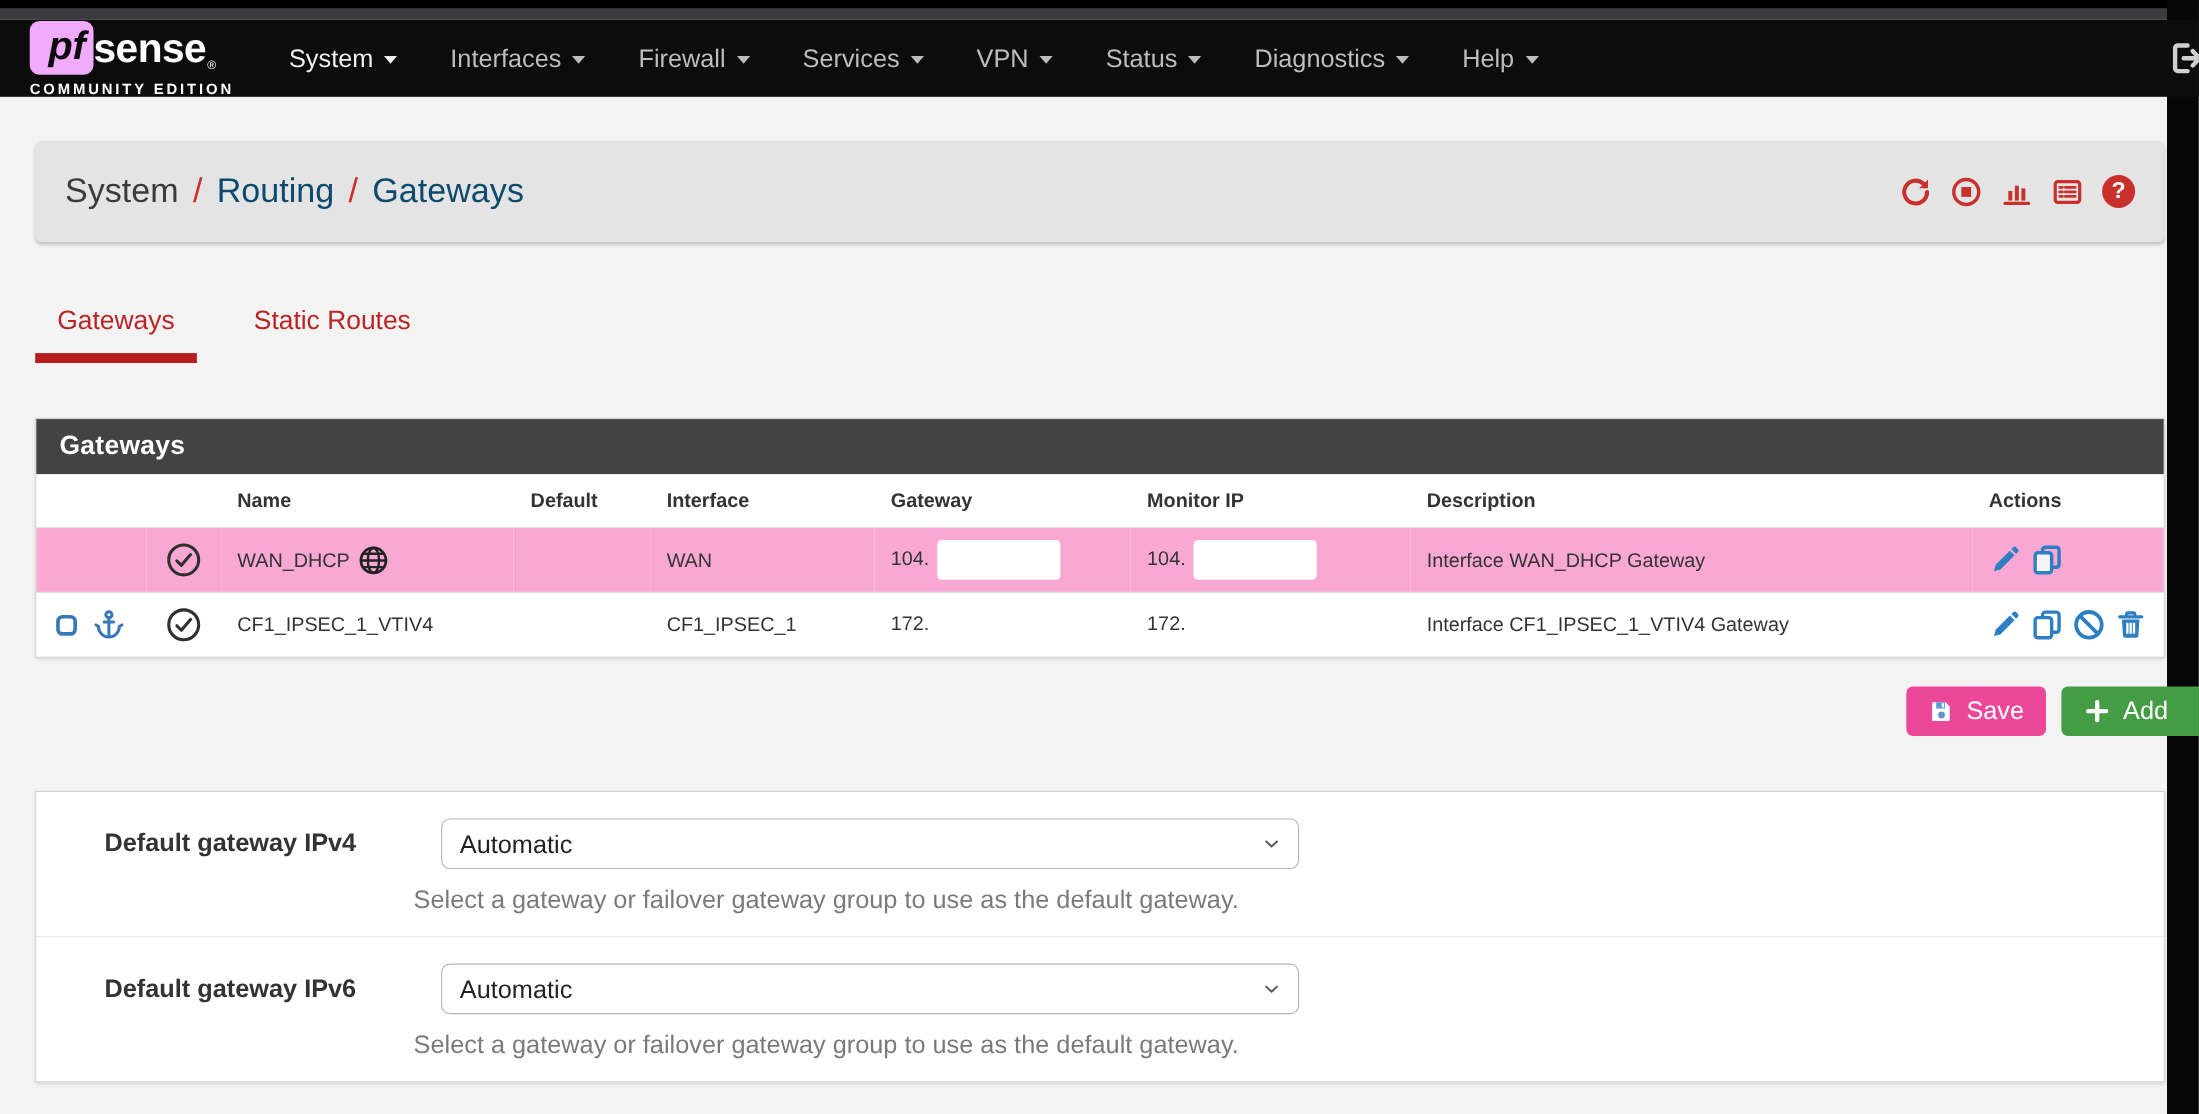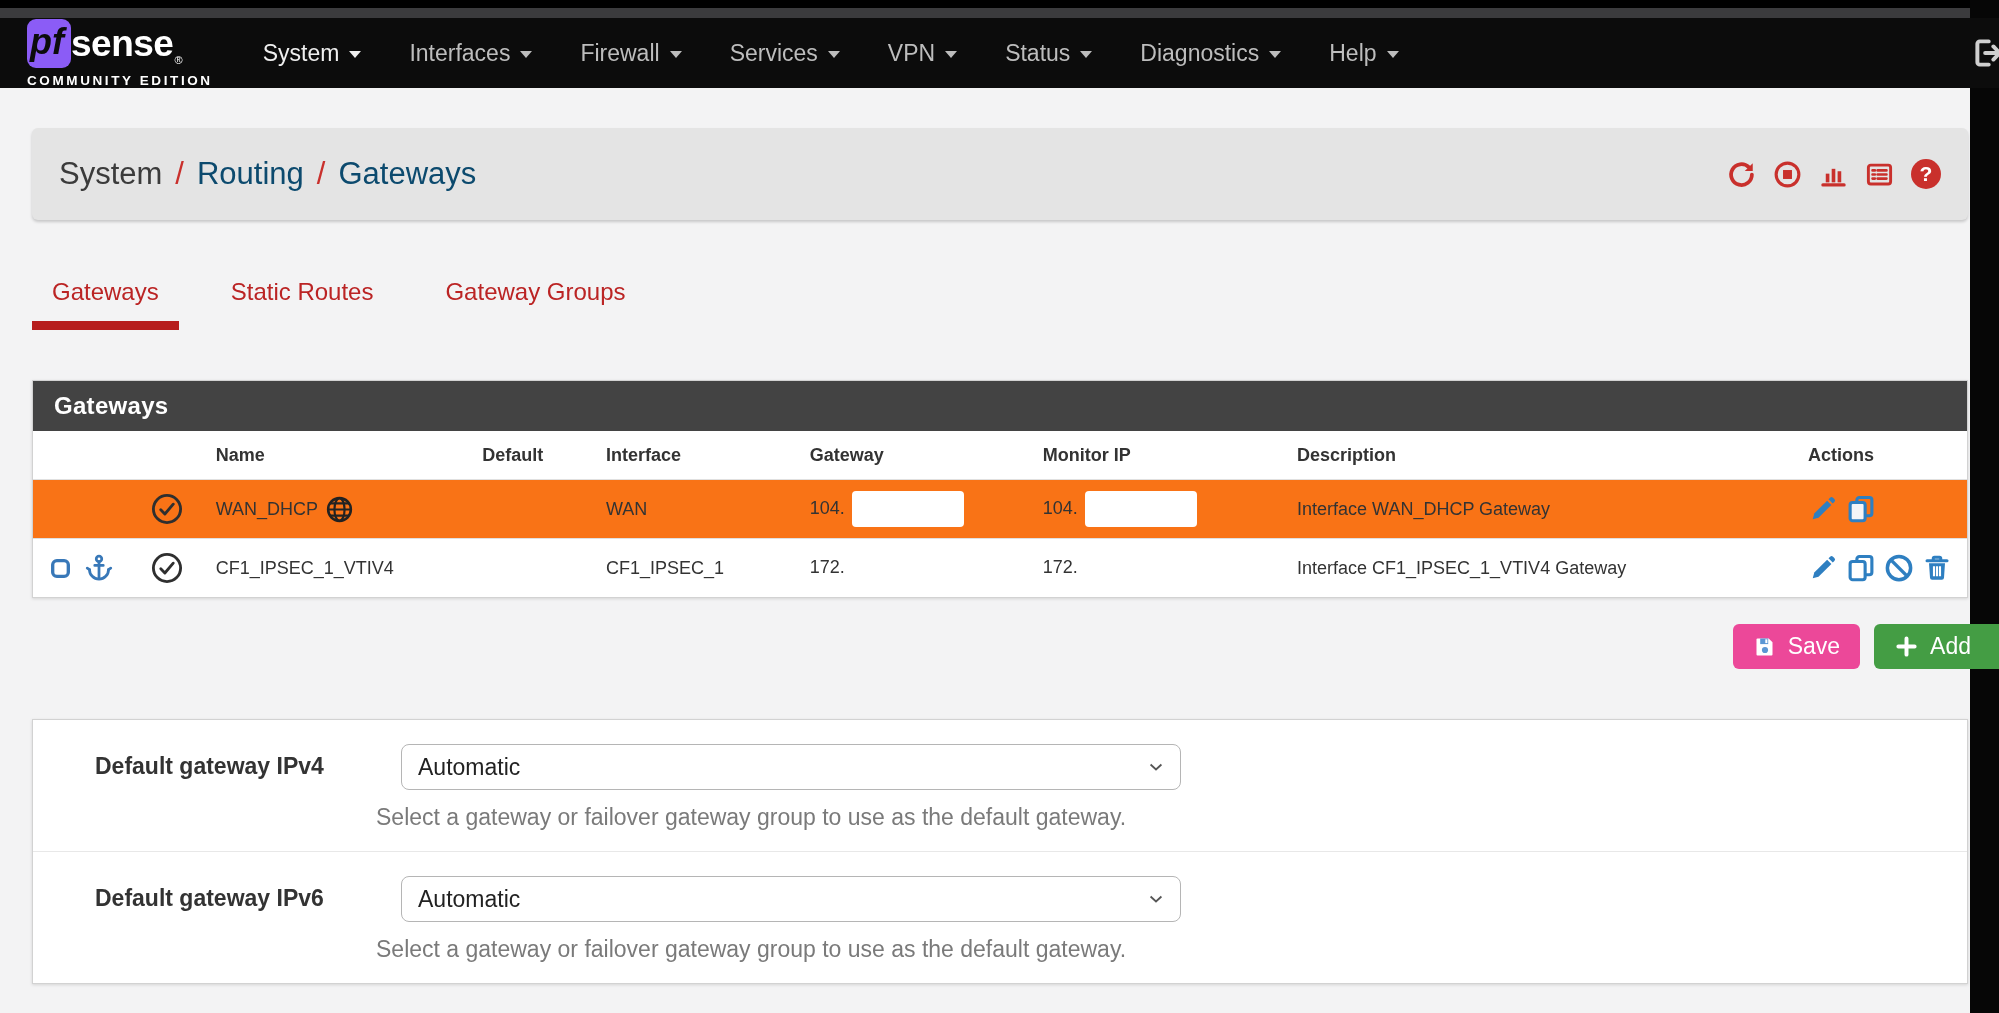--- a/index.html
+++ b/index.html
@@ -14,22 +14,22 @@
   .right-strip { position:absolute; top:0; right:0; width:29px; height:1013px; background:#060606; z-index:5; }
 
   
   nav {
     height:70px; background:#0c0c0c; display:flex; align-items:center;
     padding-left:27px; position:relative; z-index:6;
   }
   .brand { display:flex; flex-direction:column; margin-right:26px; cursor:pointer; }
   .brand-top { display:flex; align-items:center; }
   .pf-box {
-    background:#8b5cf6; color:#0c0c0c; font-weight:bold; font-style:italic;
-    font-size:36px; line-height:1; border-radius:9px; padding:5px 7px 8px 3px;
+    background:#f0abfc; color:#0c0c0c; font-weight:bold; font-style:italic;
+    font-size:36px; line-height:1; border-radius:9px; padding:5px 7px 8px 17px;
   }
   .sense-txt { color:#fff; font-weight:bold; font-size:37px; line-height:1; letter-spacing:-0.5px; }
   .reg-mark { color:#fff; font-size:11px; align-self:flex-end; margin:0 0 2px 1px; }
   .brand-sub { color:#fff; font-size:13.5px; font-weight:bold; letter-spacing:2.6px; margin-top:5px; }
   .nav-items { display:flex; align-items:center; list-style:none; margin:0; padding:0; }
   .nav-item {
     display:flex; align-items:center; gap:10px; padding:0 24px;
     font-size:23px; color:#bdbdbd; cursor:pointer; white-space:nowrap;
   }
   .nav-item:first-child { color:#efefef; }
@@ -66,21 +66,21 @@
   .panel-header {
     background:#434343; color:#fff; font-size:24px; font-weight:bold;
     padding:11px 21px; letter-spacing:0.3px;
   }
 
   
   table.gw { width:100%; border-collapse:collapse; font-size:18px; color:#333; }
   table.gw th { text-align:left; font-weight:bold; padding:14px 15px 13px; white-space:nowrap; }
   table.gw td { padding:11px 15px; vertical-align:middle; white-space:nowrap; }
   tr.gw-row { border-top:1px solid #e0e0e0; }
-  tr.gw-row--striped { background:#f97316; }
+  tr.gw-row--striped { background:#f9a8d4; }
   .cell-flex { display:flex; align-items:center; gap:7px; }
   .left-icons { display:flex; align-items:center; gap:11px; color:#3878b8; }
   .status-icn { color:#2f2f2f; display:flex; justify-content:center; }
   .name-globe { color:#222; display:flex; }
   .redact { display:inline-block; width:112px; height:36px; background:#fff; border-radius:4px;
             vertical-align:middle; margin-left:7px; }
   .act-icons { display:flex; align-items:center; gap:8px; color:#2e7fc1; }
   .act-icons .icn { cursor:pointer; display:flex; }
 
   
@@ -198,21 +198,20 @@
           <path d="M6.2 8.6h2M6.2 12h2M6.2 15.4h2M10.4 8.6h7.4M10.4 12h7.4M10.4 15.4h7.4" stroke="currentColor" stroke-width="2.1" stroke-linecap="round"></path>
         </svg>
     </span>
     <span class="qmark">?</span>
   </div>
 </div>
 
 <div class="tabs">
   <div class="tab active">Gateways</div>
   <div class="tab">Static Routes</div>
-  <div class="tab">Gateway Groups</div>
 </div>
 
 <div class="panel">
   <div class="panel-header">Gateways</div>
   <table class="gw">
     <colgroup>
       <col style="width:100px">
         <col style="width:68px">
         <col style="width:269px">
         <col style="width:125px">

